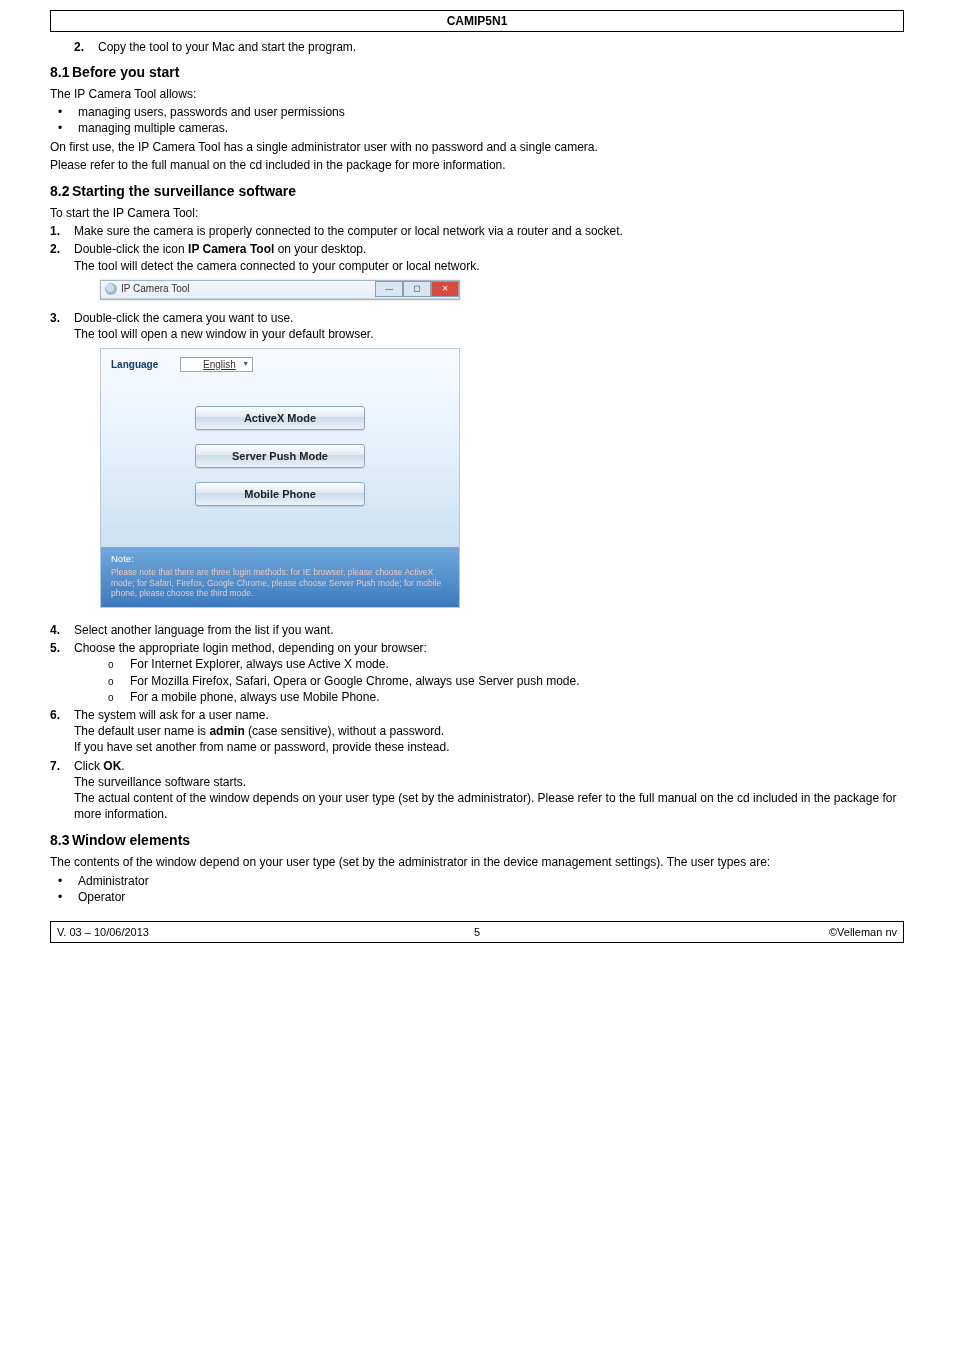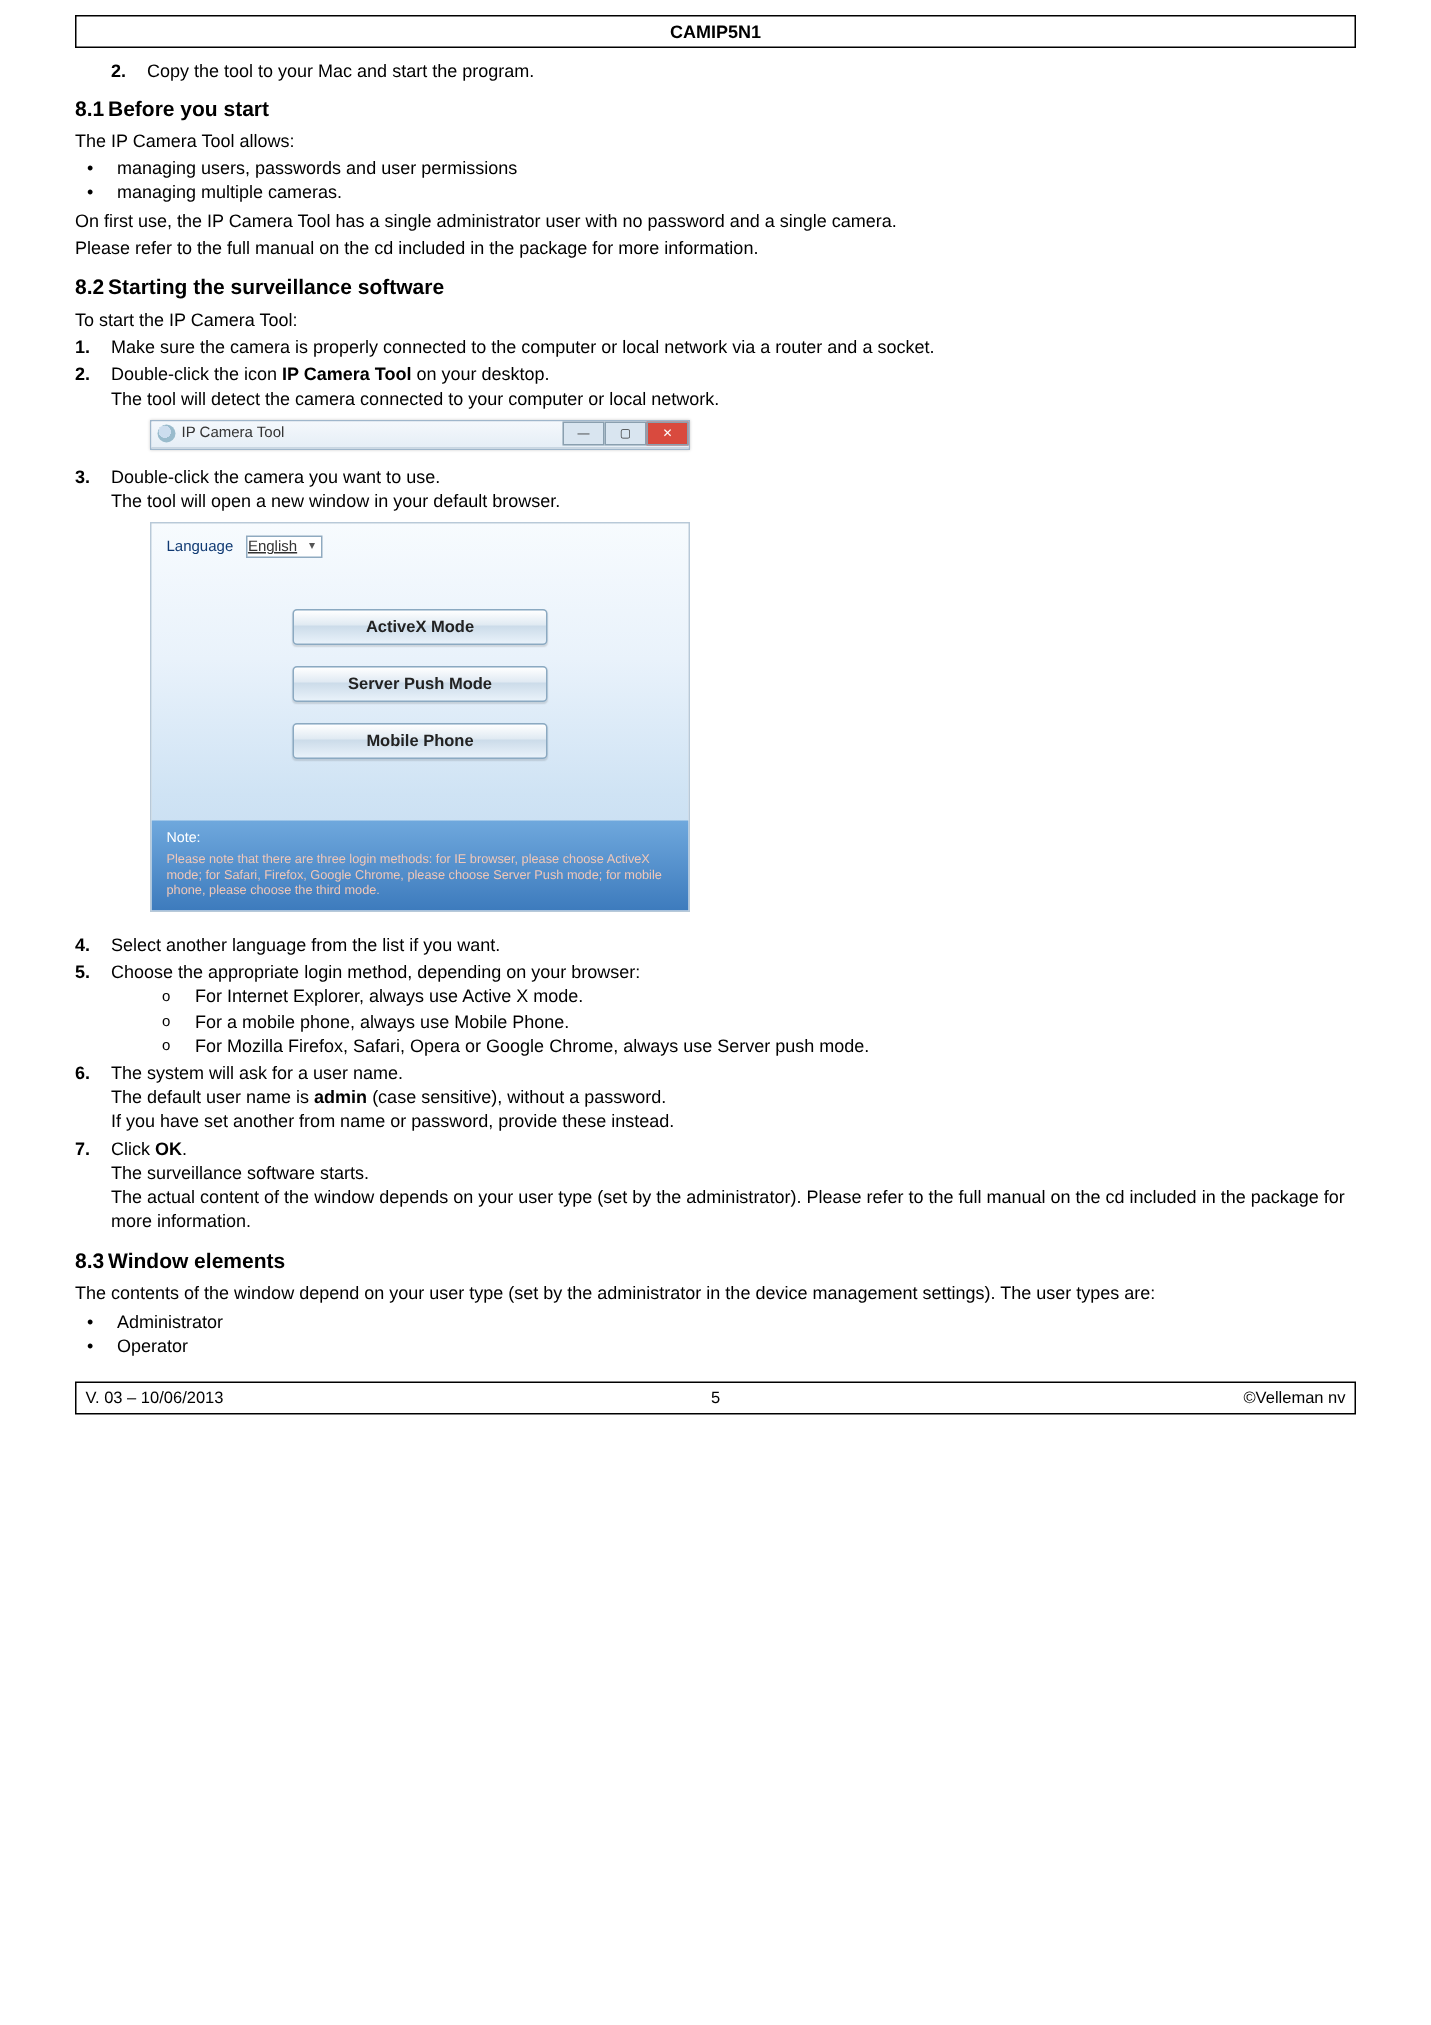--- a/index.html
+++ b/index.html
@@ -116,26 +116,26 @@
     font-family: Tahoma, sans-serif;
     font-size: 10px;
     position: relative;
     overflow: hidden;
   }
   .login-top {
     padding: 8px 10px 0 10px;
     font-size: 10px;
     color: #103a73;
   }
-  .login-lang-label { color:#103a73; font-weight:normal; margin-right:6px; }
+  .login-lang-label { color:#103a73; font-weight:bold; margin-right:19px; }
   .login-lang-sel {
     display:inline-block;
     border:1px solid #8faac0;
     background:#fff;
-    padding: 1px 16px 1px 0;
+    padding: 1px 16px 1px 22px;
     font-size:10px;
     color:#333;
     position:relative;
     text-decoration:underline;
   }
   .login-lang-sel::after {
     content:"▾"; position:absolute; right:4px; top:1px; color:#555; font-size:8px;
   }
   .login-buttons {
     margin-top: 34px;
@@ -249,22 +249,22 @@
 
 
   <ol class="steps">
     <li>
       <span class="sn">4.</span><span>Select another language from the list if you want.</span>
     </li>
     <li>
       <span class="sn">5.</span><span>Choose the appropriate login method, depending on your browser:</span>
       <ul class="sub-o">
         <li>For Internet Explorer, always use Active X mode.</li>
+        <li>For Mozilla Firefox, Safari, Opera or Google Chrome, always use Server push mode.</li>
         <li>For a mobile phone, always use Mobile Phone.</li>
-        <li>For Mozilla Firefox, Safari, Opera or Google Chrome, always use Server push mode.</li>
       </ul>
     </li>
     <li>
       <span class="sn">6.</span><span>The system will ask for a user name.</span>
       <div class="step-body" style="margin-left:0;">
         <span>The default user name is </span><b>admin</b><span> (case sensitive), without a password.</span>
       </div>
       <div class="step-body" style="margin-left:0;">If you have set another from name or password, provide these instead.</div>
     </li>
     <li>

